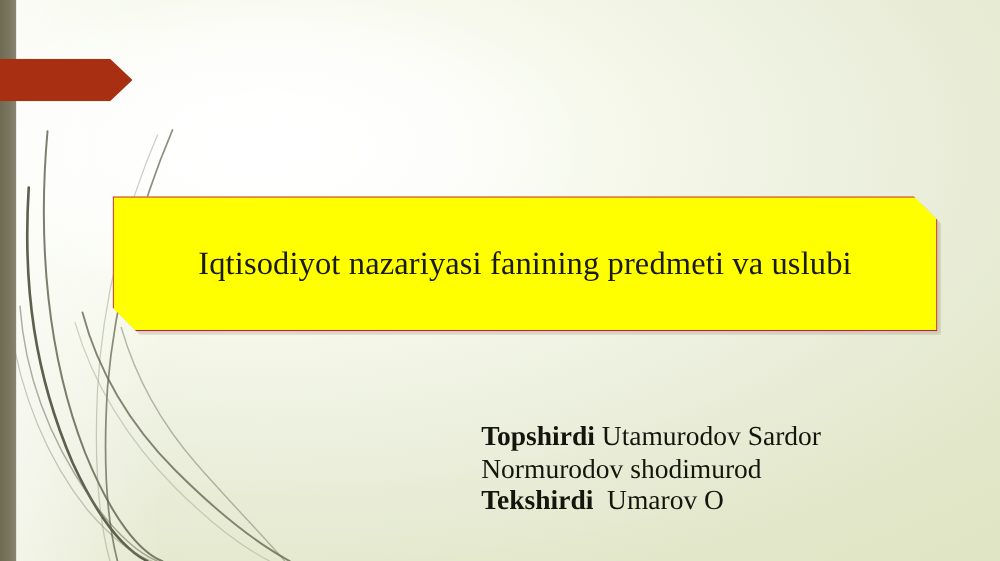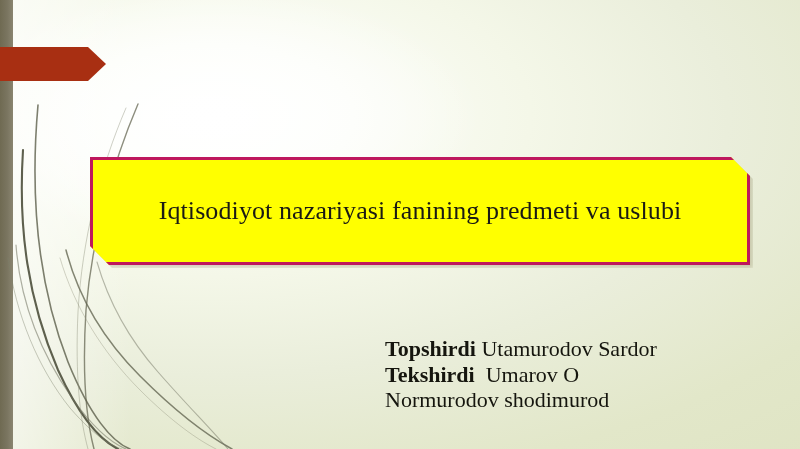--- a/index.html
+++ b/index.html
@@ -77,21 +77,21 @@
   }
 
   
   .title-banner {
     position: absolute;
     left: 90px;
     top: 157px;
     width: 660px;
     height: 108px;
     background: #ffff00;
-    border: 3px solid #be185d;
+    border: 1px solid #be185d;
     clip-path: polygon(
         0 0,
         calc(100% - 19px) 0,
         100% 19px,
         100% 100%,
         19px 100%,
         0 calc(100% - 19px));
     box-sizing: border-box;
     display: flex;
     align-items: center;
@@ -164,17 +164,17 @@
   </svg>
 
   <div class="title-banner-shadow"></div>
 
   <div class="title-banner">
     <span class="title-text">Iqtisodiyot nazariyasi fanining predmeti va uslubi</span>
   </div>
 
   <div class="credits">
     <div class="line"><b>Topshirdi</b><span> Utamurodov Sardor</span></div>
+    <div class="line">Normurodov shodimurod</div>
     <div class="line"><b>Tekshirdi</b><span>  Umarov O</span></div>
-    <div class="line">Normurodov shodimurod</div>
   </div>
 
 </div>
 
 </body></html>

